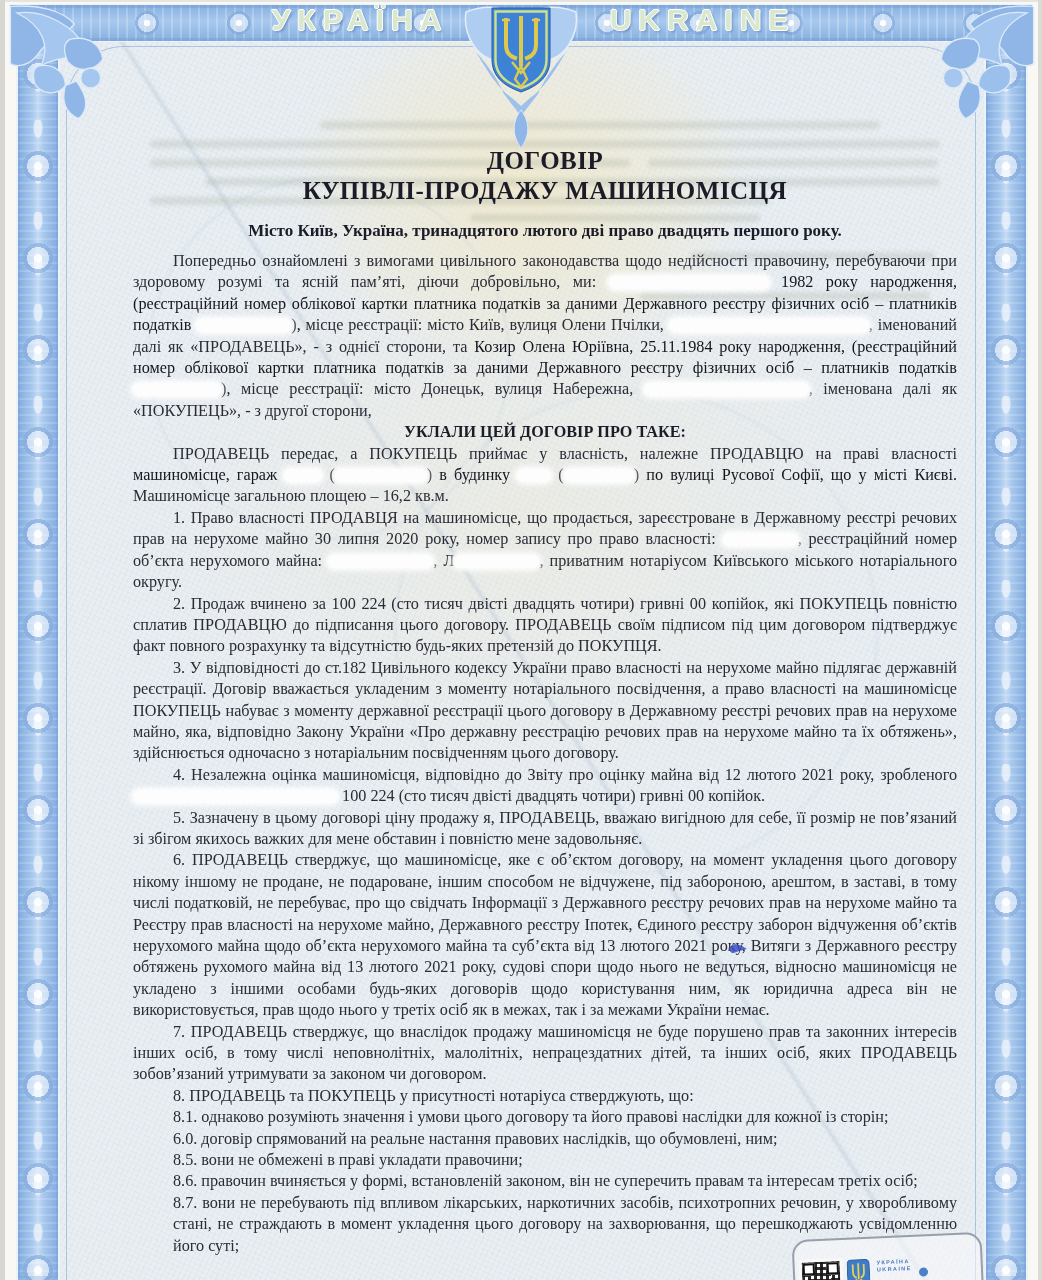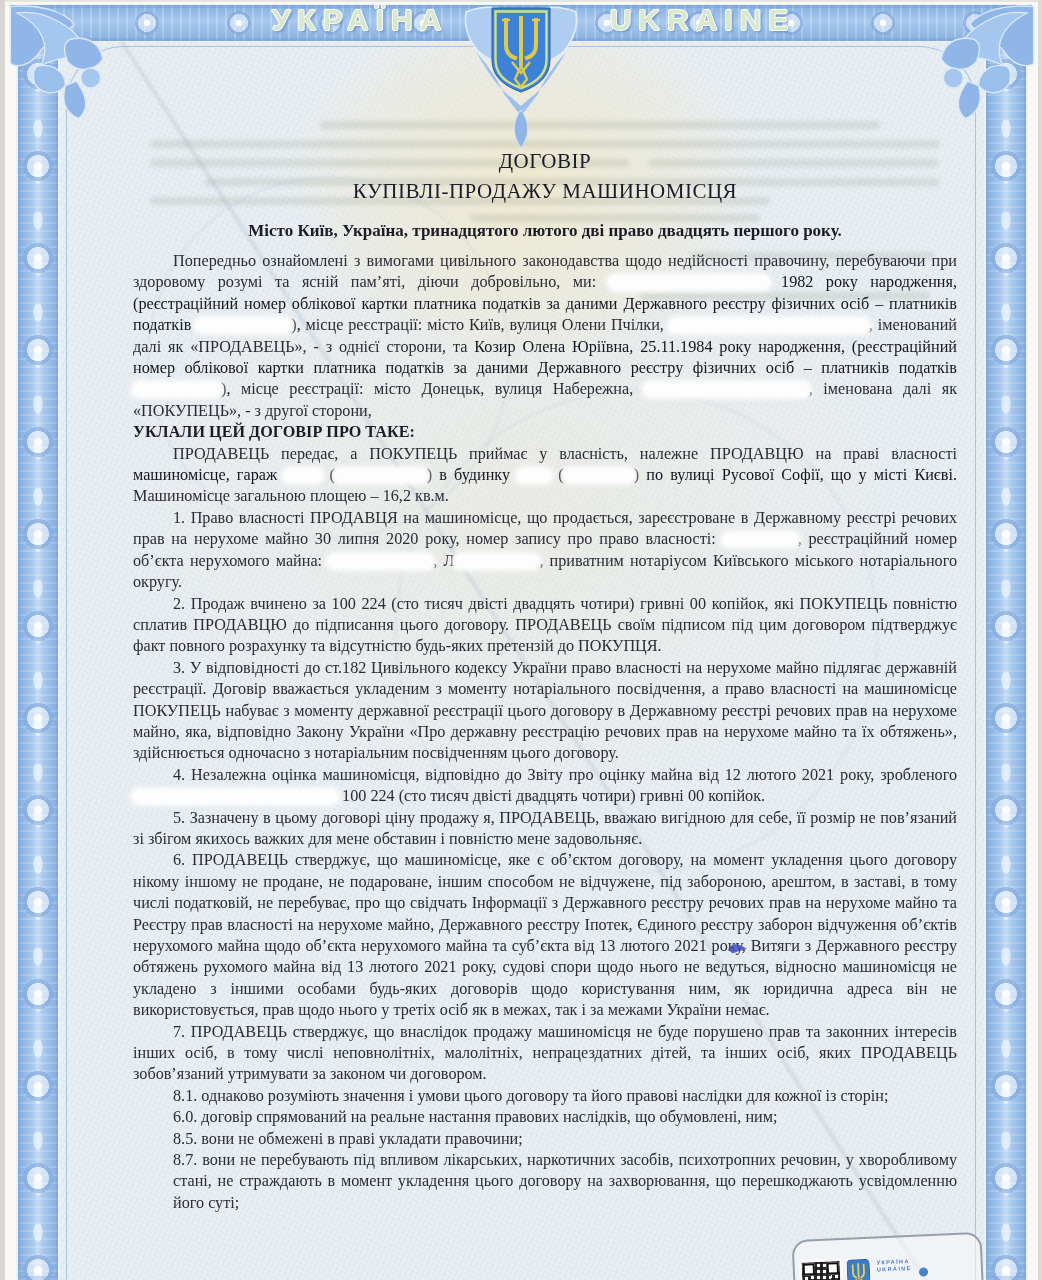--- a/index.html
+++ b/index.html
@@ -55,28 +55,28 @@
   .band-side.left{left:16px;}
   .band-side.right{right:14px;}
   .corner{position:absolute;width:132px;height:132px;z-index:4;}
   .corner.tl{left:6px;top:2px;}
   .corner.tr{right:4px;top:2px;transform:scaleX(-1);}
   .emblem-cartouche{position:absolute;left:446px;top:0;width:150px;height:152px;z-index:4;}
   
   .bleed{position:absolute;height:8px;border-radius:4px;background:#9aa491;opacity:.24;filter:blur(2px);z-index:2;}
   
   .doc-body{position:absolute;left:133px;top:140px;width:824px;z-index:3;color:#2b2b36;}
-  .title{font-size:21px;font-weight:normal;text-align:center;line-height:30px;letter-spacing:.5px;color:#1c1c28;}
+  .title{font-size:25px;font-weight:bold;text-align:center;line-height:30px;letter-spacing:.5px;color:#1c1c28;}
   .title.first{margin-top:6px;}
   .dateline{font-size:17px;font-weight:bold;text-align:center;margin:14px 0 0 0;line-height:22px;color:#1c1c28;}
   #paragraphs{margin-top:9px;}
   #paragraphs p{margin:0;font-size:16.2px;line-height:21.4px;text-align:justify;}
   #paragraphs p.para{text-indent:40px;}
   #paragraphs p.subitem{margin-left:40px;}
-  #paragraphs p.heading{text-align:left;font-weight:bold;text-indent:0;color:#1c1c28;}
+  #paragraphs p.heading{text-align:center;font-weight:bold;text-indent:0;color:#1c1c28;}
   #paragraphs .b{font-weight:normal;color:#15151f;}
   .redact{display:inline-block;height:13px;background:#fdfdfd;border-radius:7px;
     box-shadow:0 0 5px 3px rgba(253,253,253,.95);transform:translateY(2px);}
   
   .stamp{position:absolute;left:793px;top:1236px;width:172px;height:60px;z-index:5;
     border:2px solid #97a0aa;border-radius:16px;transform:rotate(-2.5deg);
     background:rgba(249,250,251,.55);display:flex;align-items:flex-start;gap:7px;padding:4px 7px;}
   .qr{width:38px;height:38px;margin-top:17px;outline:3px solid #f8f8f8;position:relative;
     background:
       repeating-linear-gradient(90deg,rgba(22,22,22,.92) 0 3px,rgba(0,0,0,0) 3px 6px),
@@ -170,23 +170,25 @@
         <p class="para"><span>Попередньо ознайомлені з вимогами цивільного законодавства щодо недійсності правочину, перебуваючи при здоровому розумі та ясній пам’яті, діючи добровільно, ми: </span><span class="redact" style="width: 160px;"></span><span class="b"> 1982 року народження, </span><span class="b">(реєстраційний номер облікової картки платника податків за даними Державного реєстру фізичних осіб – платників податків </span><span class="redact" style="width: 95px;"></span><span class="b">), </span><span>місце реєстрації: місто Київ, вулиця Олени Пчілки, </span><span class="redact" style="width: 200px;"></span><span>, іменований далі як «ПРОДАВЕЦЬ», - з однієї сторони, та </span><span class="b">Козир Олена Юріївна, 25.11.1984 року народження, </span><span class="b">(реєстраційний номер облікової картки платника податків за даними Державного реєстру фізичних осіб – платників податків </span><span class="redact" style="width: 88px;"></span><span class="b">), </span><span>місце реєстрації: місто Донецьк, вулиця Набережна, </span><span class="redact" style="width: 165px;"></span><span>, іменована далі як «ПОКУПЕЦЬ», - з другої сторони,</span></p>
         <p class="heading"><span>УКЛАЛИ ЦЕЙ ДОГОВІР ПРО ТАКЕ:</span></p>
         <p class="para"><span>ПРОДАВЕЦЬ передає, а ПОКУПЕЦЬ приймає у власність, належне ПРОДАВЦЮ на праві власності </span><span class="b">машиномісце, гараж </span><span class="redact" style="width: 38px;"></span><span class="b"> (</span><span class="redact" style="width: 92px;"></span><span class="b">) в будинку </span><span class="redact" style="width: 34px;"></span><span class="b"> (</span><span class="redact" style="width: 70px;"></span><span class="b">) по вулиці Русової Софії, що у місті Києві. </span><span>Машиномісце загальною площею – 16,2 кв.м.</span></p>
         <p class="para"><span>1. Право власності ПРОДАВЦЯ на машиномісце, що продається, зареєстроване в Державному реєстрі речових прав на нерухоме майно 30 липня 2020 року, номер запису про право власності: </span><span class="redact" style="width: 75px;"></span><span>, реєстраційний номер об’єкта нерухомого майна: </span><span class="redact" style="width: 105px;"></span><span>, Л</span><span class="redact" style="width: 85px;"></span><span>, приватним нотаріусом Київського міського нотаріального округу.</span></p>
         <p class="para"><span>2. Продаж вчинено за 100 224 (сто тисяч двісті двадцять чотири) гривні 00 копійок, які ПОКУПЕЦЬ повністю сплатив ПРОДАВЦЮ до підписання цього договору. ПРОДАВЕЦЬ своїм підписом під цим договором підтверджує факт повного розрахунку та відсутністю будь-яких претензій до ПОКУПЦЯ.</span></p>
         <p class="para"><span>3. У відповідності до ст.182 Цивільного кодексу України право власності на нерухоме майно підлягає державній реєстрації. Договір вважається укладеним з моменту нотаріального посвідчення, а право власності на машиномісце ПОКУПЕЦЬ набуває з моменту державної реєстрації цього договору в Державному реєстрі речових прав на нерухоме майно, яка, відповідно Закону України «Про державну реєстрацію речових прав на нерухоме майно та їх обтяжень», здійснюється одночасно з нотаріальним посвідченням цього договору.</span></p>
         <p class="para"><span>4. Незалежна оцінка машиномісця, відповідно до Звіту про оцінку майна від 12 лютого 2021 року, зробленого </span><span class="redact" style="width: 205px;"></span><span> 100 224 (сто тисяч двісті двадцять чотири) гривні 00 копійок.</span></p>
         <p class="para"><span>5. Зазначену в цьому договорі ціну продажу я, ПРОДАВЕЦЬ, вважаю вигідною для себе, її розмір не пов’язаний зі збігом якихось важких для мене обставин і повністю мене задовольняє.</span></p>
         <p class="para"><span>6. ПРОДАВЕЦЬ стверджує, що машиномісце, яке є об’єктом договору, на момент укладення цього договору нікому іншому не продане, не подароване, іншим способом не відчужене, під забороною, арештом, в заставі, в тому числі податковій, не перебуває, про що свідчать Інформації з Державного реєстру речових прав на нерухоме майно та Реєстру прав власності на нерухоме майно, Державного реєстру Іпотек, Єдиного реєстру заборон відчуження об’єктів нерухомого майна щодо об’єкта нерухомого майна та суб’єкта від 13 лютого 2021 року, Витяги з Державного реєстру обтяжень рухомого майна від 13 лютого 2021 року, судові спори щодо нього не ведуться, відносно машиномісця не укладено з іншими особами будь-яких договорів щодо користування ним, як юридична адреса він не використовується, прав щодо нього у третіх осіб як в межах, так і за межами України немає.</span></p>
         <p class="para"><span>7. ПРОДАВЕЦЬ стверджує, що внаслідок продажу машиномісця не буде порушено прав та законних інтересів інших осіб, в тому числі неповнолітніх, малолітніх, непрацездатних дітей, та інших осіб, яких ПРОДАВЕЦЬ зобов’язаний утримувати за законом чи договором.</span></p>
+        <p class="subitem"><span>8. ПРОДАВЕЦЬ та ПОКУПЕЦЬ у присутності нотаріуса стверджують, що:</span></p>
         <p class="subitem"><span>8.1. однаково розуміють значення і умови цього договору та його правові наслідки для кожної із сторін;</span></p>
         <p class="subitem"><span>6.0. договір спрямований на реальне настання правових наслідків, що обумовлені, ним;</span></p>
         <p class="subitem"><span>8.5. вони не обмежені в праві укладати правочини;</span></p>
+        <p class="subitem"><span>8.6. правочин вчиняється у формі, встановленій законом, він не суперечить правам та інтересам третіх осіб;</span></p>
         <p class="subitem"><span>8.7. вони не перебувають під впливом лікарських, наркотичних засобів, психотропних речовин, у хворобливому стані, не страждають в момент укладення цього договору на захворювання, що перешкоджають усвідомленню його суті;</span></p>
       </div>
   </div>
 
   <div class="stamp">
     <div class="qr"></div>
     <div class="stamp-emblem">
       <svg viewBox="0 0 23 27" width="23" height="27">
         <rect x="0.5" y="0.5" width="22" height="26" rx="4" fill="#3e7cc8" stroke="#2b5d9e"></rect>
         <g fill="none" stroke="#e4d257" stroke-width="1.8">

